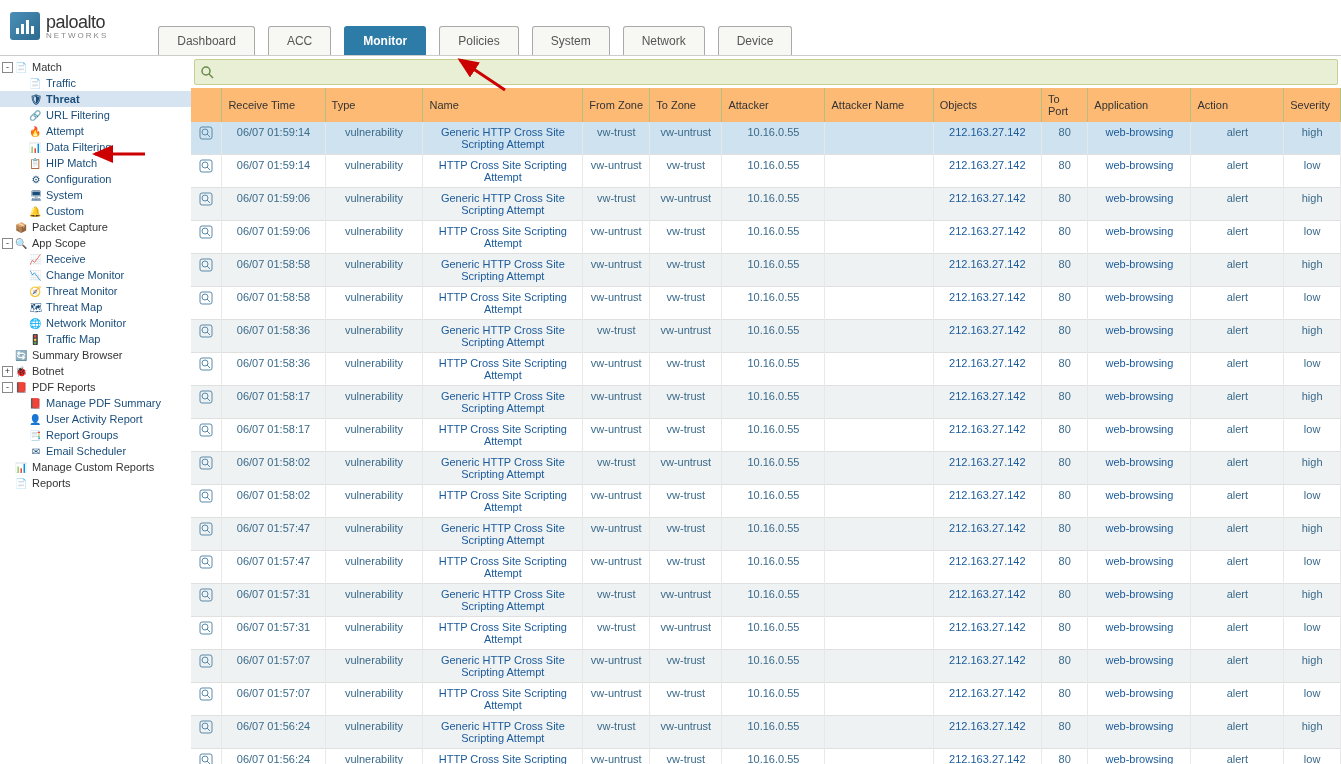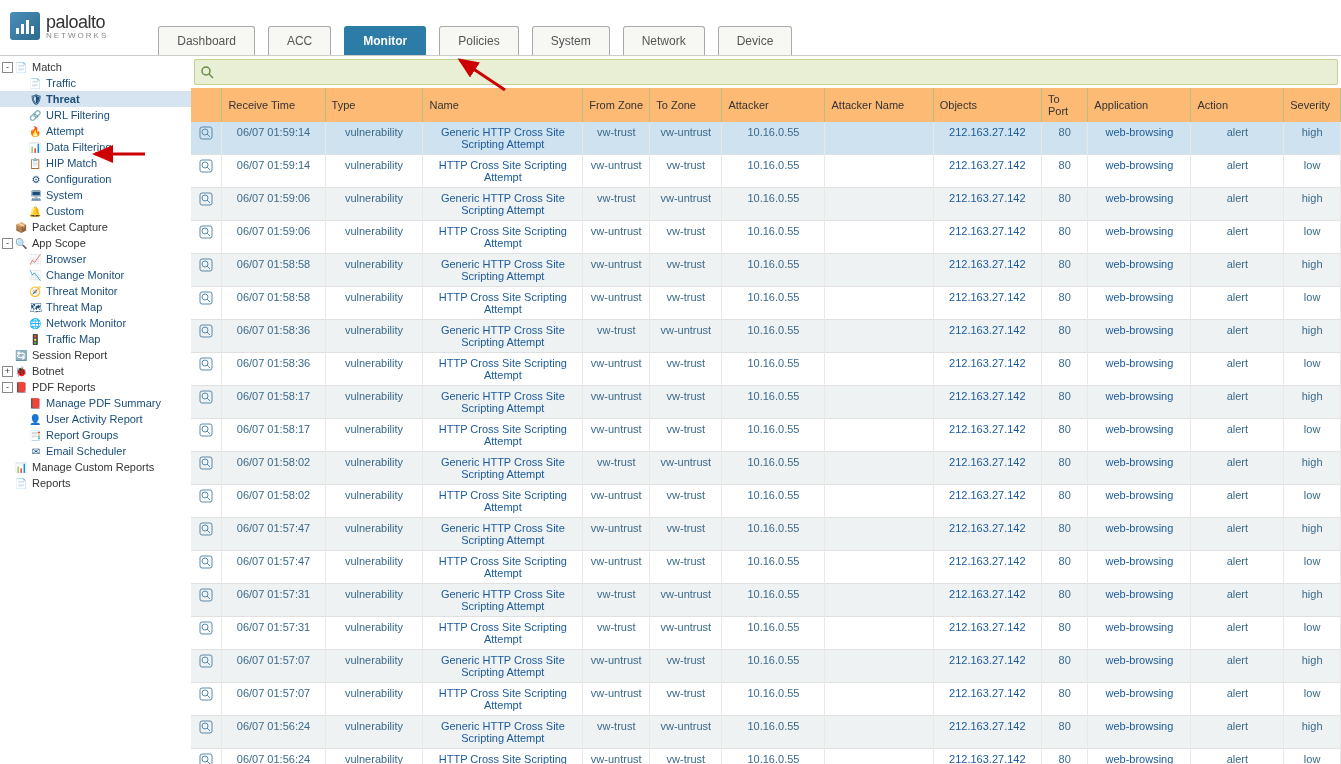--- a/index.html
+++ b/index.html
@@ -141,21 +141,21 @@
       <div class="tree-item toplevel">
         <span class="spacer" style="width:0px"></span>
         <span class="toggle">-</span>
         <span class="icon">🔍</span>
         <span>App Scope</span>
       </div>
       <div class="tree-item">
         <span class="spacer" style="width:14px"></span>
         <span class="spacer" style="width:13px"></span>
         <span class="icon">📈</span>
-        <span>Browser</span>
+        <span>Receive</span>
       </div>
       <div class="tree-item">
         <span class="spacer" style="width:14px"></span>
         <span class="spacer" style="width:13px"></span>
         <span class="icon">📉</span>
         <span>Change Monitor</span>
       </div>
       <div class="tree-item">
         <span class="spacer" style="width:14px"></span>
         <span class="spacer" style="width:13px"></span>
@@ -177,21 +177,21 @@
       <div class="tree-item">
         <span class="spacer" style="width:14px"></span>
         <span class="spacer" style="width:13px"></span>
         <span class="icon">🚦</span>
         <span>Traffic Map</span>
       </div>
       <div class="tree-item toplevel">
         <span class="spacer" style="width:0px"></span>
         <span class="spacer" style="width:13px"></span>
         <span class="icon">🔄</span>
-        <span>Session Report</span>
+        <span>Summary Browser</span>
       </div>
       <div class="tree-item toplevel">
         <span class="spacer" style="width:0px"></span>
         <span class="toggle">+</span>
         <span class="icon">🐞</span>
         <span>Botnet</span>
       </div>
       <div class="tree-item toplevel">
         <span class="spacer" style="width:0px"></span>
         <span class="toggle">-</span>

